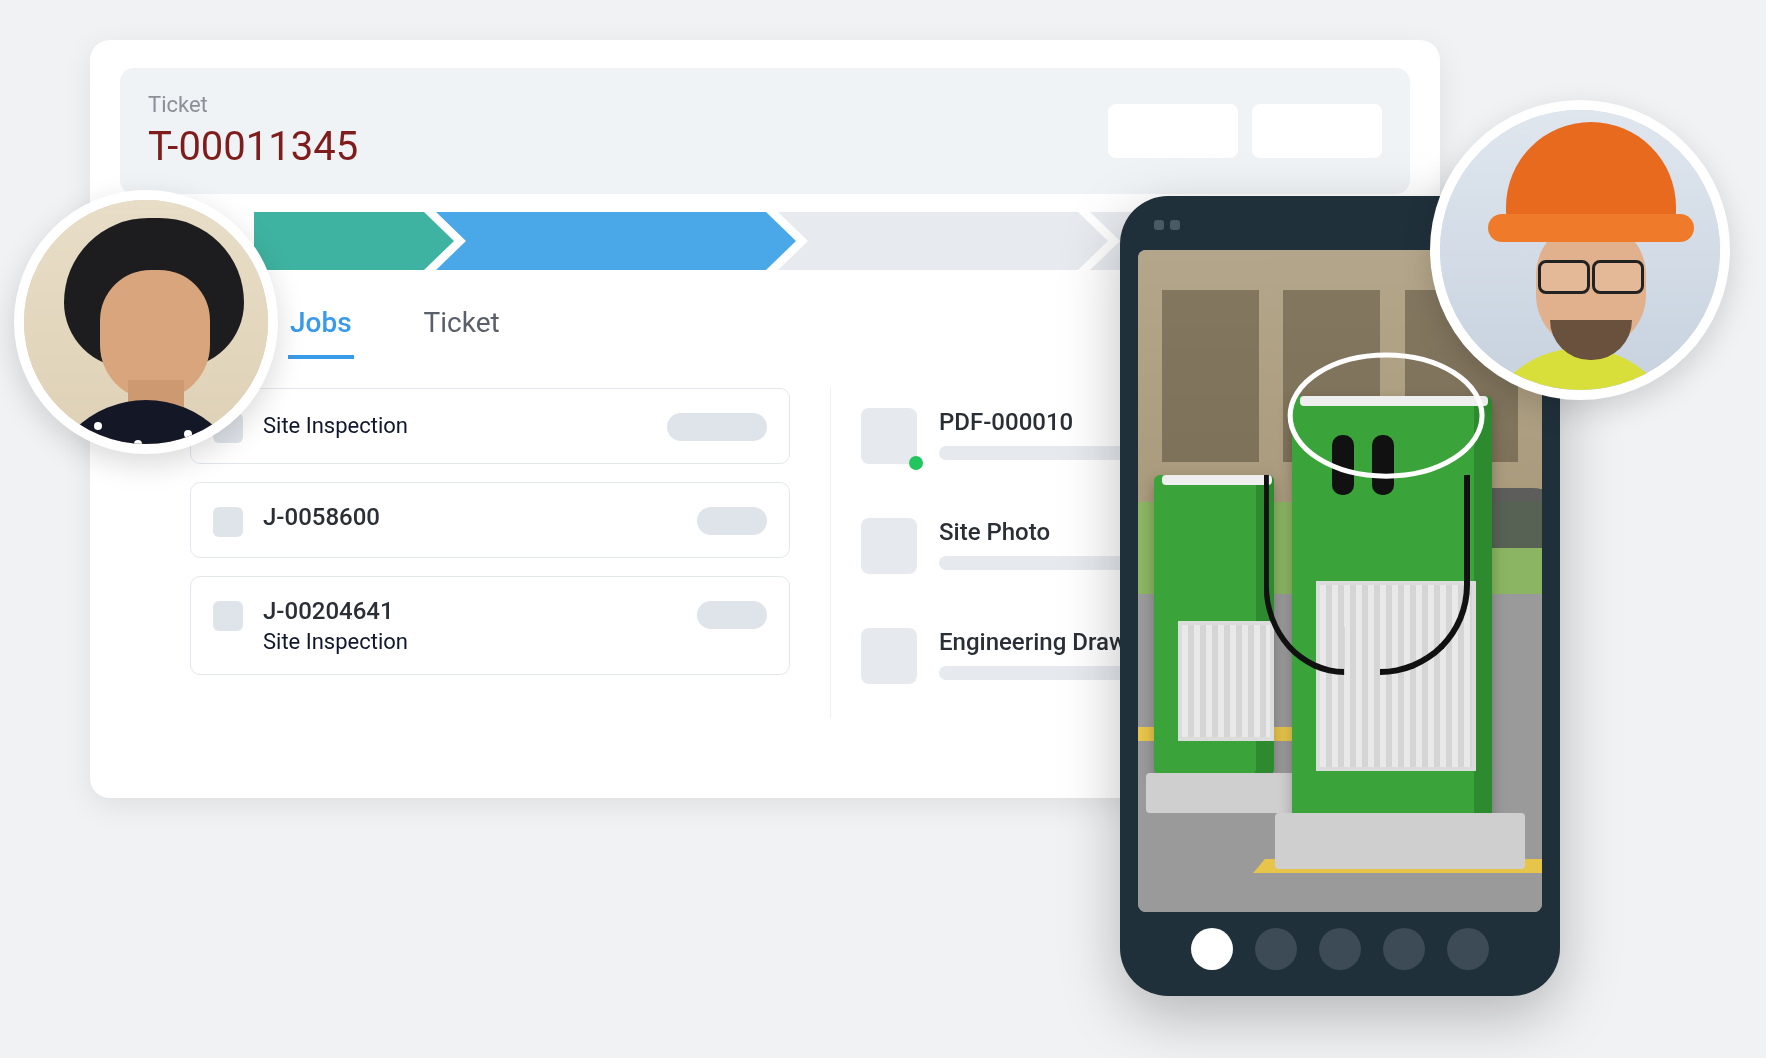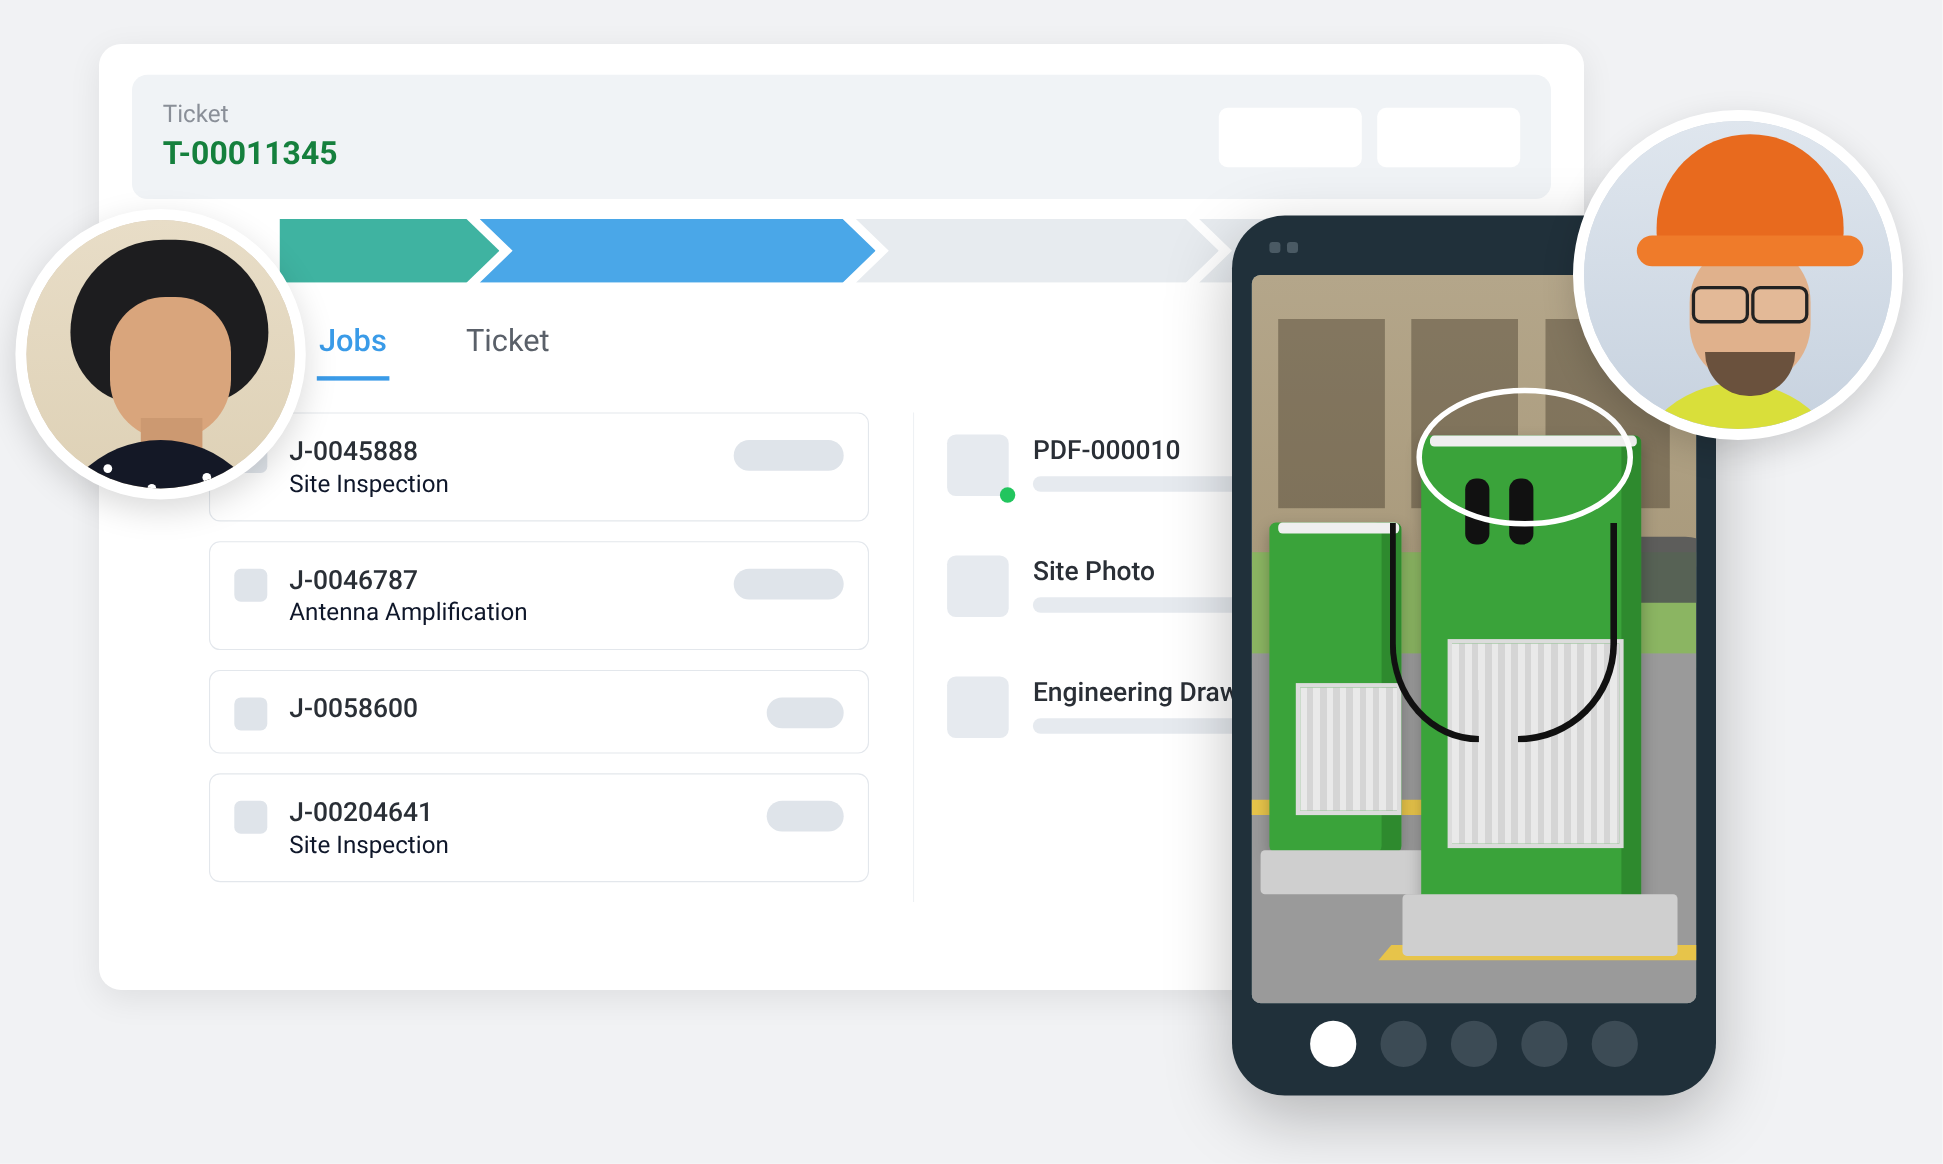--- a/index.html
+++ b/index.html
@@ -24,21 +24,21 @@
     .header-area {
       background: #f0f3f6;
       border-radius: 14px;
       margin: 28px 30px 0 30px;
       padding: 24px 28px;
       display: flex;
       align-items: center;
       justify-content: space-between;
     }
     .ticket-label { color: #8a8f98; font-size: 22px; margin-bottom: 6px; }
-    .ticket-id { color: #15803d; font-size: 29px; font-weight: 700; }
+    .ticket-id { color: #7f1d1d; font-size: 40px; font-weight: 400; }
     .header-btns { display: flex; gap: 14px; }
     .header-btn {
       width: 130px; height: 54px; background: #fff; border-radius: 8px;
     }
     .chevron-row {
       margin: 18px 30px 0 164px;
       display: flex;
       gap: 0;
       height: 58px;
       overflow: hidden;
@@ -233,30 +233,21 @@
     <div class="tab">Files</div>
     <div class="tab">Chatter</div>
   </div>
 
   <div class="columns">
 
     <div class="col-jobs">
       <div class="job-card">
         <div class="sq"></div>
         <div class="job-info">
-          <div class="job-id">J-0045888</div>
           <div class="job-sub">Site Inspection</div>
-        </div>
-        <div class="pill"></div>
-      </div>
-      <div class="job-card">
-        <div class="sq"></div>
-        <div class="job-info">
-          <div class="job-id">J-0046787</div>
-          <div class="job-sub">Antenna Amplification</div>
         </div>
         <div class="pill"></div>
       </div>
       <div class="job-card">
         <div class="sq"></div>
         <div class="job-info">
           <div class="job-id">J-0058600</div>
         </div>
         <div class="pill sm"></div>
       </div>

